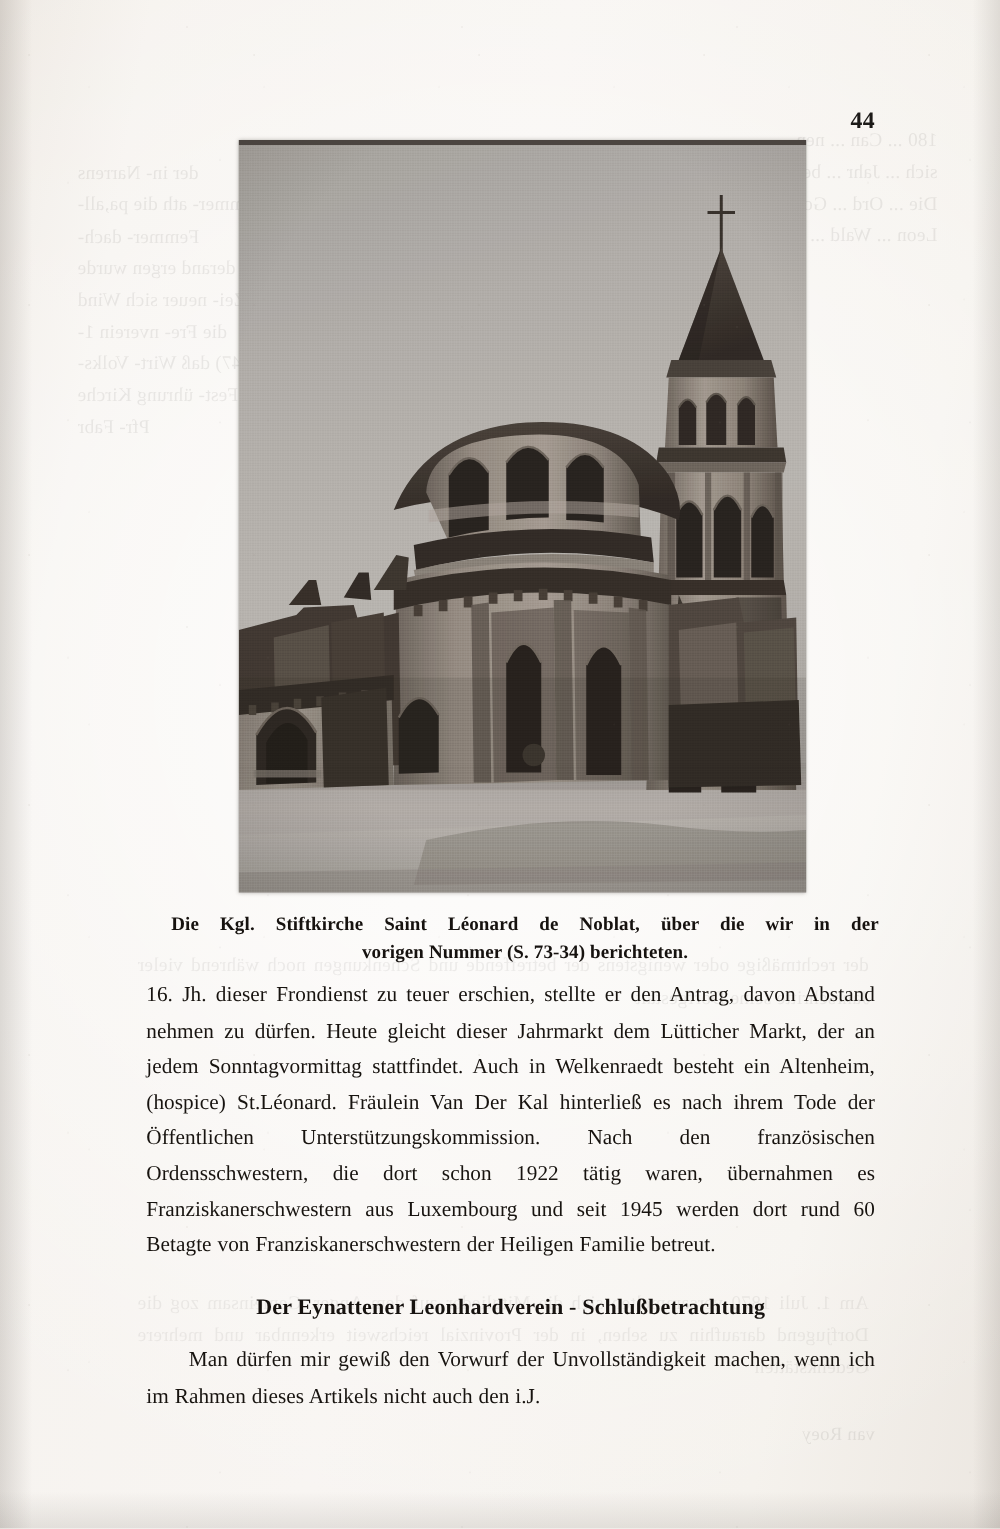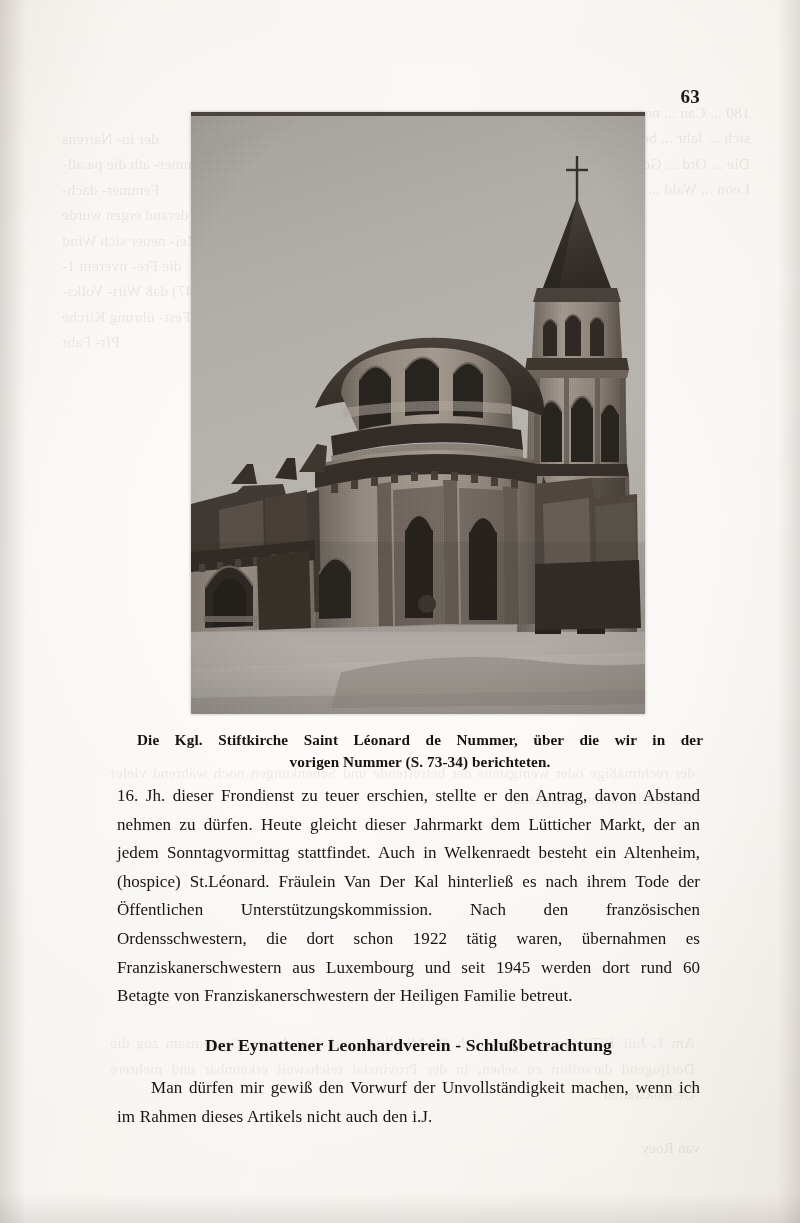--- a/index.html
+++ b/index.html
@@ -225,21 +225,21 @@
   <div class="showthrough st-col-left">der in- Narrens immer- ath die pa,all- Femmer- dach- derand ergen wurde Zei- neuer sich Wind die Fre- nverein 1-147) daß Wirt- Volks- Fest- ührung Kirche Pfr- Fabr</div>
 
   <div class="showthrough st-col-right">180 ... Can ... nen ... sich ... Jahr ... bei ... Die ... Ord ... Gott ... Leon ... Wald ... Jahr</div>
 
   <div class="showthrough st-block-mid">der rechtmäßige oder wenigstens der betreffende und Schenkungen noch während vieler Jahrschritte seine Dorfgestalt</div>
 
   <div class="showthrough st-block-low">Am 1. Juli 1870 versammelten sich die Mitglieder auf dem Anger. Gemeinsam zog die Dorfjugend daraufhin zu sehen, in der Provinzial reichsweit erkennbar und mehrere Gedenkstätten</div>
 
   <div class="showthrough st-sig">van Roey</div>
 
-  <div class="folio">63</div>
+  <div class="folio">44</div>
 
   <div class="photo-frame">
     <div class="photo-inner">
       <svg width="454" height="602" viewBox="0 0 454 602" preserveAspectRatio="none">
         <defs>
           <linearGradient id="skyGrad" x1="0" y1="0" x2="0.25" y2="1">
             <stop offset="0%" stop-color="#a8a5a0"></stop>
             <stop offset="30%" stop-color="#b5b2ad"></stop>
             <stop offset="65%" stop-color="#bcb9b4"></stop>
             <stop offset="100%" stop-color="#b0ada7"></stop>
@@ -448,21 +448,21 @@
         <rect x="0" y="0" width="454" height="602" fill="#6f675e" opacity="0.06"></rect>
         <rect x="0" y="430" width="454" height="90" fill="#2b2620" opacity="0.1"></rect>
       </svg>
     </div>
     <div class="photo-grain"></div>
     <div class="photo-vignette"></div>
     <div class="photo-top-edge"></div>
   </div>
 
   <div class="caption">
-    <div class="line1">Die Kgl. Stiftkirche Saint Léonard de Nummer, über die wir in der</div>
+    <div class="line1">Die Kgl. Stiftkirche Saint Léonard de Noblat, über die wir in der</div>
     <div class="line2">vorigen Nummer (S. 73-34) berichteten.</div>
   </div>
 
   <div class="body-block para-main">16. Jh. dieser Frondienst zu teuer erschien, stellte er den Antrag, davon Abstand nehmen zu dürfen. Heute gleicht dieser Jahrmarkt dem Lütticher Markt, der an jedem Sonntagvormittag stattfindet. Auch in Welkenraedt besteht ein Altenheim, (hospice) St.Léonard. Fräulein Van Der Kal hinterließ es nach ihrem Tode der Öffentlichen Unterstützungskommission. Nach den französischen Ordensschwestern, die dort schon 1922 tätig waren, übernahmen es Franziskanerschwestern aus Luxembourg und seit 1945 werden dort rund 60 Betagte von Franziskanerschwestern der Heiligen Familie betreut.</div>
 
   <div class="subhead">Der Eynattener Leonhardverein - Schlußbetrachtung</div>
 
   <div class="body-block para-last">
     <span class="indent"></span><span>Man dürfen mir gewiß den Vorwurf der Unvollständigkeit machen, wenn ich im Rahmen dieses Artikels nicht auch den i.J.</span>
   </div>

